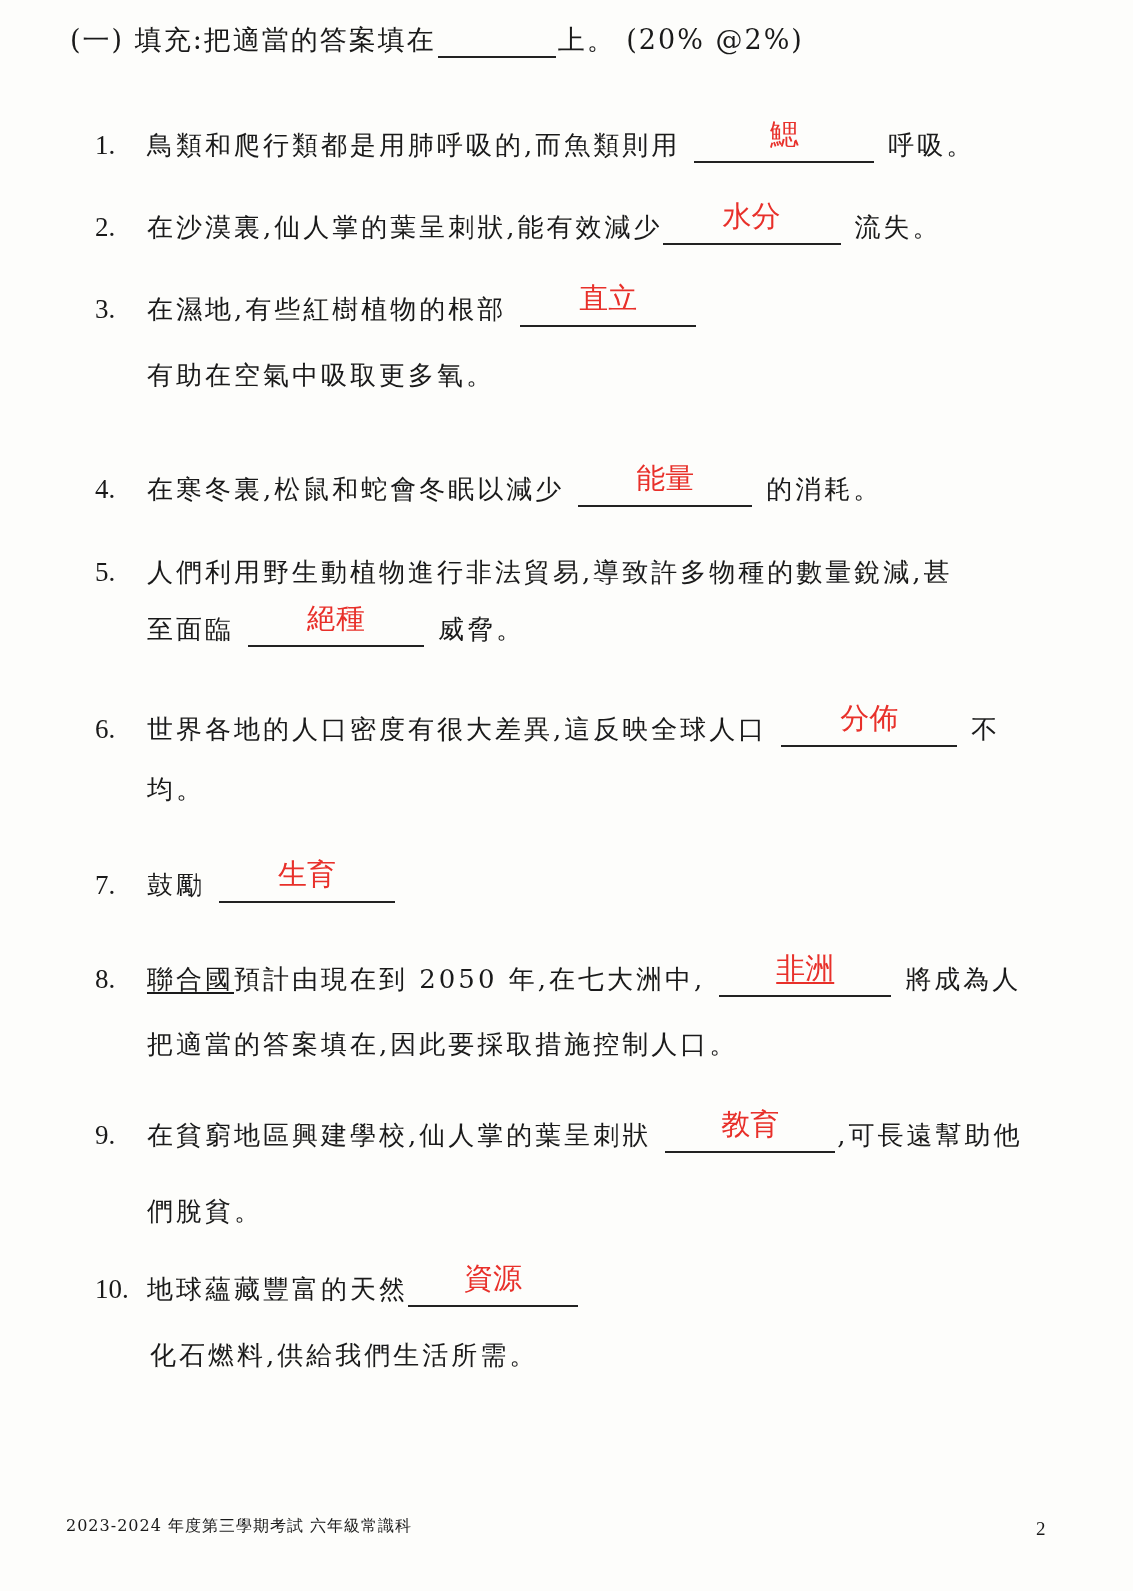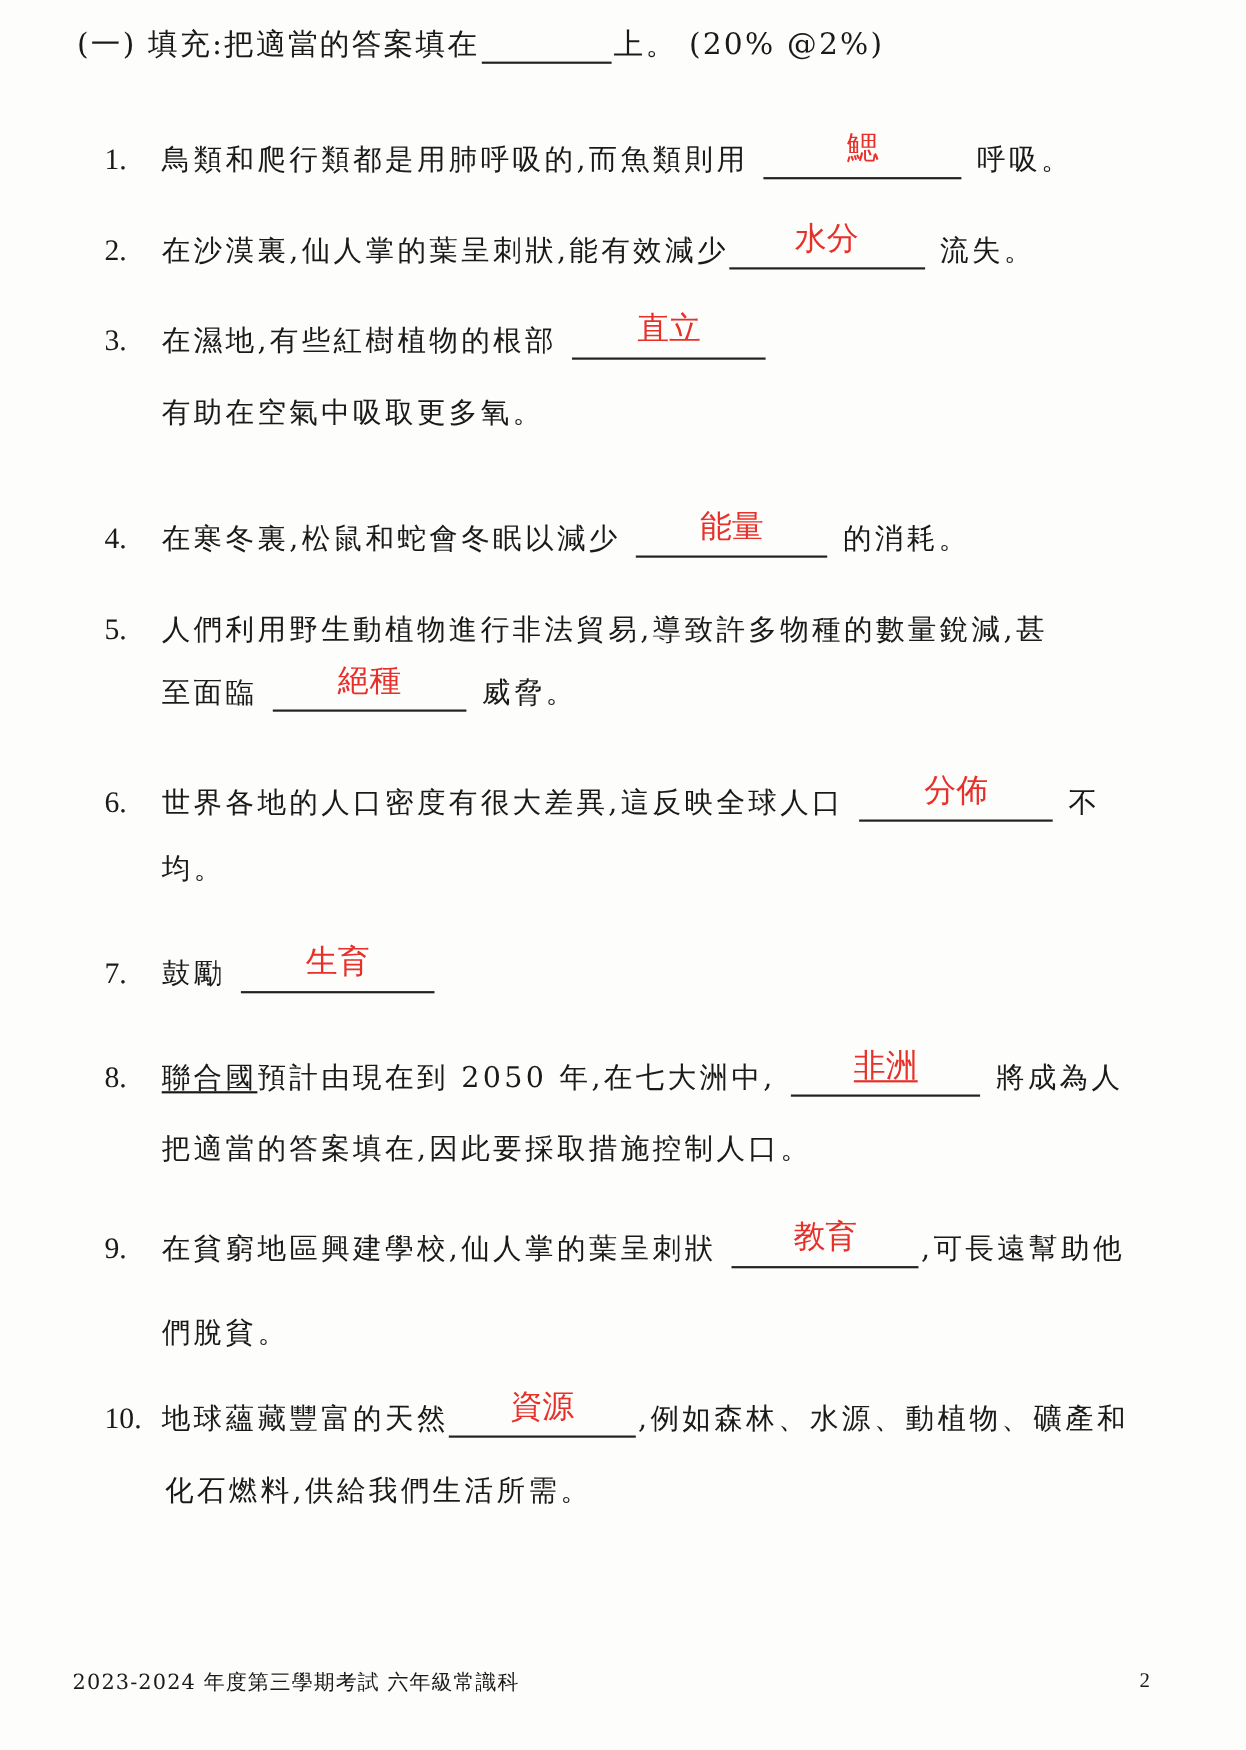--- a/index.html
+++ b/index.html
@@ -27,21 +27,21 @@
       position: absolute;
       left: 0; right: 0;
       bottom: 6px;
       text-align: center;
       color: #e8302a;
       font-family: "DejaVu Sans", "Liberation Sans", sans-serif;
       font-size: 29px;
       letter-spacing: 0;
     }
     .underlined { text-decoration: underline; text-decoration-thickness: 2px; text-underline-offset: 4px; }
-    .footer { font-size: 19px; letter-spacing: 1px; }
+    .footer { font-size: 16px; letter-spacing: 1px; }
     .pagenum { font-size: 19px; font-family: "Liberation Serif", serif; }
   </style>
 </head>
 <body>
 
 <div class="abs heading" style="left:70px; top:22px;">
   <span>(一) 填充:把適當的答案填在</span><span class="blank" style="width:118px; margin:0 2px; height:26px;"></span><span>上。 (20% @2%)</span>
 </div>
 
 <div class="abs q" style="left:95px; top:128px;">
@@ -81,18 +81,18 @@
   <span class="num">8.</span><span class="underlined">聯合國</span><span>預計由現在到 2050 年,在七大洲中,</span><span class="blank" style="width:172px;"><span class="ans underlined">非洲</span></span><span>將成為人</span>
 </div>
 <div class="abs q" style="left:147px; top:1027px;">把適當的答案填在,因此要採取措施控制人口。</div>
 
 <div class="abs q" style="left:95px; top:1118px;">
   <span class="num">9.</span><span>在貧窮地區興建學校,仙人掌的葉呈刺狀</span><span class="blank" style="width:170px; margin-right:2px;"><span class="ans">教育</span></span><span>,可長遠幫助他</span>
 </div>
 <div class="abs q" style="left:147px; top:1180px;margin-top:14px;">們脫貧。</div>
 
 <div class="abs q" style="left:95px; top:1272px;">
-  <span class="num">10.</span><span>地球蘊藏豐富的天然</span><span class="blank" style="width:170px; margin-left:0; margin-right:2px;"><span class="ans">資源</span></span><span>,例如森林、水源、動植物、礦產和</span>
+  <span class="num">10.</span><span>地球蘊藏豐富的天然</span><span class="blank" style="width:170px; margin-left:0; margin-right:2px;"><span class="ans">資源</span></span>
 </div>
 <div class="abs q" style="left:150px; top:1338px;">化石燃料,供給我們生活所需。</div>
 
 <div class="abs footer" style="left:66px; top:1516px;">2023-2024 年度第三學期考試 六年級常識科</div>
 <div class="abs pagenum" style="left:1036px; top:1518px;">2</div>
 
 </body></html>

